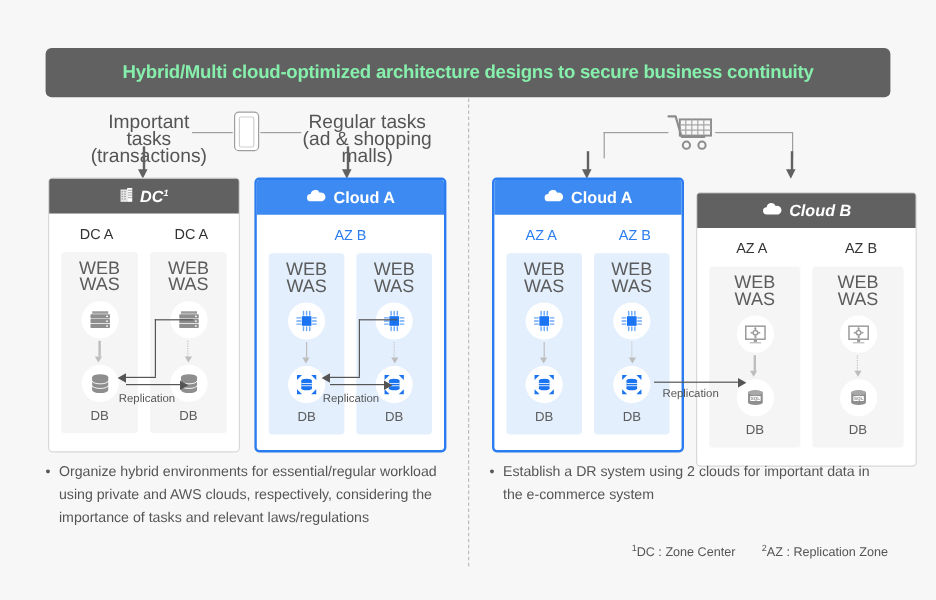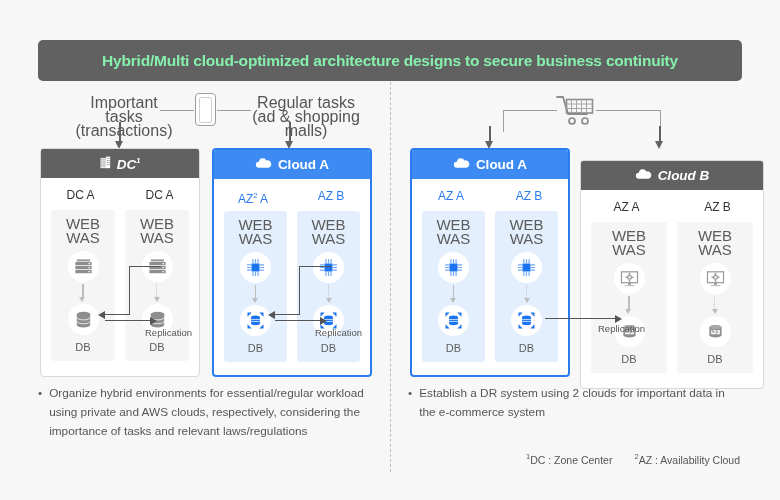--- a/index.html
+++ b/index.html
@@ -115,21 +115,20 @@
     border-right:7px solid #555;
   }
   .arrow-r:after{
     content:""; position:absolute; right:-7px; top:-4.2px;
     border-top:4.2px solid transparent; border-bottom:4.2px solid transparent;
     border-left:7px solid #555;
   }
   .repl-label{
     position:absolute; font-size:9.5px; color:#555; white-space:nowrap;
     background:transparent;
-    margin-left:46px;
   }
 
   
   .bullets{ position:absolute; font-size:11.8px; color:#555; line-height:19px; }
   .bullet{ display:flex; gap:7px; }
   .bullet .dot{ line-height:19px; }
 
   .footnotes{
     position:absolute; right:40px; top:452px;
     font-size:10.5px; color:#555; display:flex; gap:22px;
@@ -302,21 +301,20 @@
 <div class="panel blue" style="left:212px; top:148px; width:160px; height:229px;">
   <div class="panel-head blue">
     <span>
       <svg viewBox="0 0 20 12" width="17" height="11">
         <path d="M4.6 11 a3.6 3.6 0 0 1 0-7.2 a4.6 4.6 0 0 1 8.8-1.2 a3.4 3.4 0 0 1 2.6 8.4z" fill="#ffffff"></path>
       </svg>
     </span>
     <span>Cloud A</span>
   </div>
   <div class="az-row" style="margin-top:5px;">
-    <div class="az-cell blue"><span>AZ</span><span class="sup">2</span><span> A</span></div>
     <div class="az-cell blue">AZ B</div>
   </div>
   <div class="zone-row" style="margin-top:3px;">
     <div class="zone blue">
       <div class="webwas">
         <span>WEB</span><br><span>WAS</span>
       </div>
       <div class="icon-bubble">
         <svg viewBox="0 0 22 22" width="21" height="21">
           <rect x="6.8" y="6.8" width="8.4" height="8.4" fill="#1a73f0"></rect>
@@ -586,14 +584,14 @@
 
 <div class="bullets" style="left:408px; top:384px; width:330px;">
   <div class="bullet">
     <span class="dot">•</span>
     <span>Establish a DR system using 2 clouds for important data in the e-commerce system</span>
   </div>
 </div>
 
 <div class="footnotes">
   <div><span class="sup">1</span><span>DC : Zone Center</span></div>
-  <div><span class="sup">2</span><span>AZ : Availability Cloud</span></div>
+  <div><span class="sup">2</span><span>AZ : Replication Zone</span></div>
 </div>
 
 </body></html>

